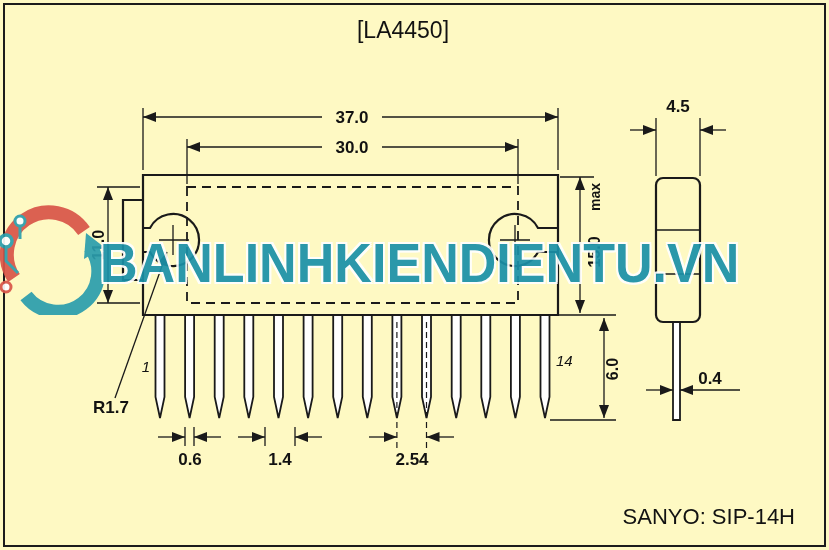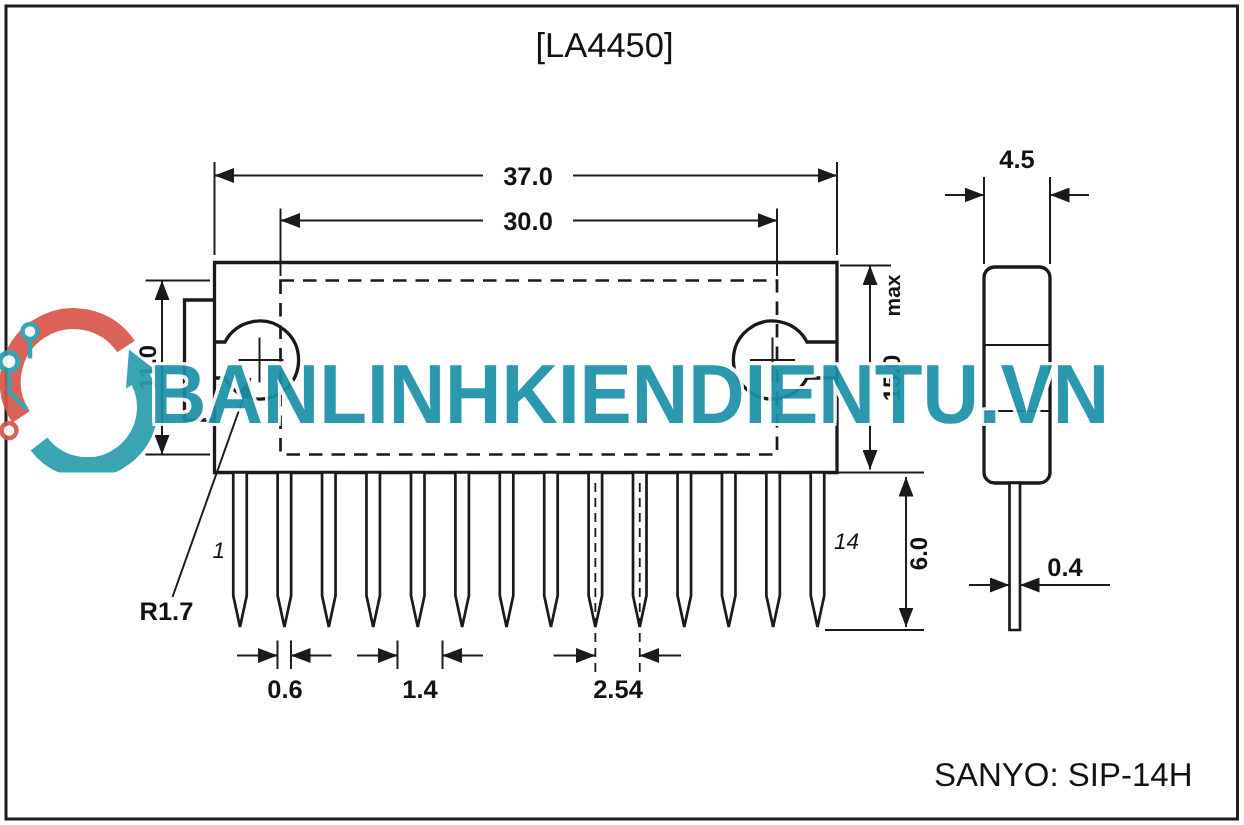--- a/index.html
+++ b/index.html
@@ -1,17 +1,17 @@
 <!DOCTYPE html>
 <html><head>
 <meta charset="utf-8">
 <style>
   html,body{margin:0;padding:0;background:#e8e8e8;}
   .stage{
-    position:relative;width:829px;height:550px;background:#ffffff;
+    position:relative;width:829px;height:550px;background:#fef9c3;
     font-family:"Liberation Sans",sans-serif;overflow:hidden;
   }
   svg{display:block;}
   .drawing{position:absolute;left:0;top:0;}
   
   .outline{fill:none;stroke:#1a1a1a;stroke-width:2.2;}
   .thin{fill:none;stroke:#1a1a1a;stroke-width:1.3;}
   .dash{fill:none;stroke:#1a1a1a;stroke-width:1.8;stroke-dasharray:9 6;}
   .cdash{fill:none;stroke:#1a1a1a;stroke-width:1.2;stroke-dasharray:6 4;}
   .pinshape{fill:#ffffff;stroke:#1a1a1a;stroke-width:1.8;}

